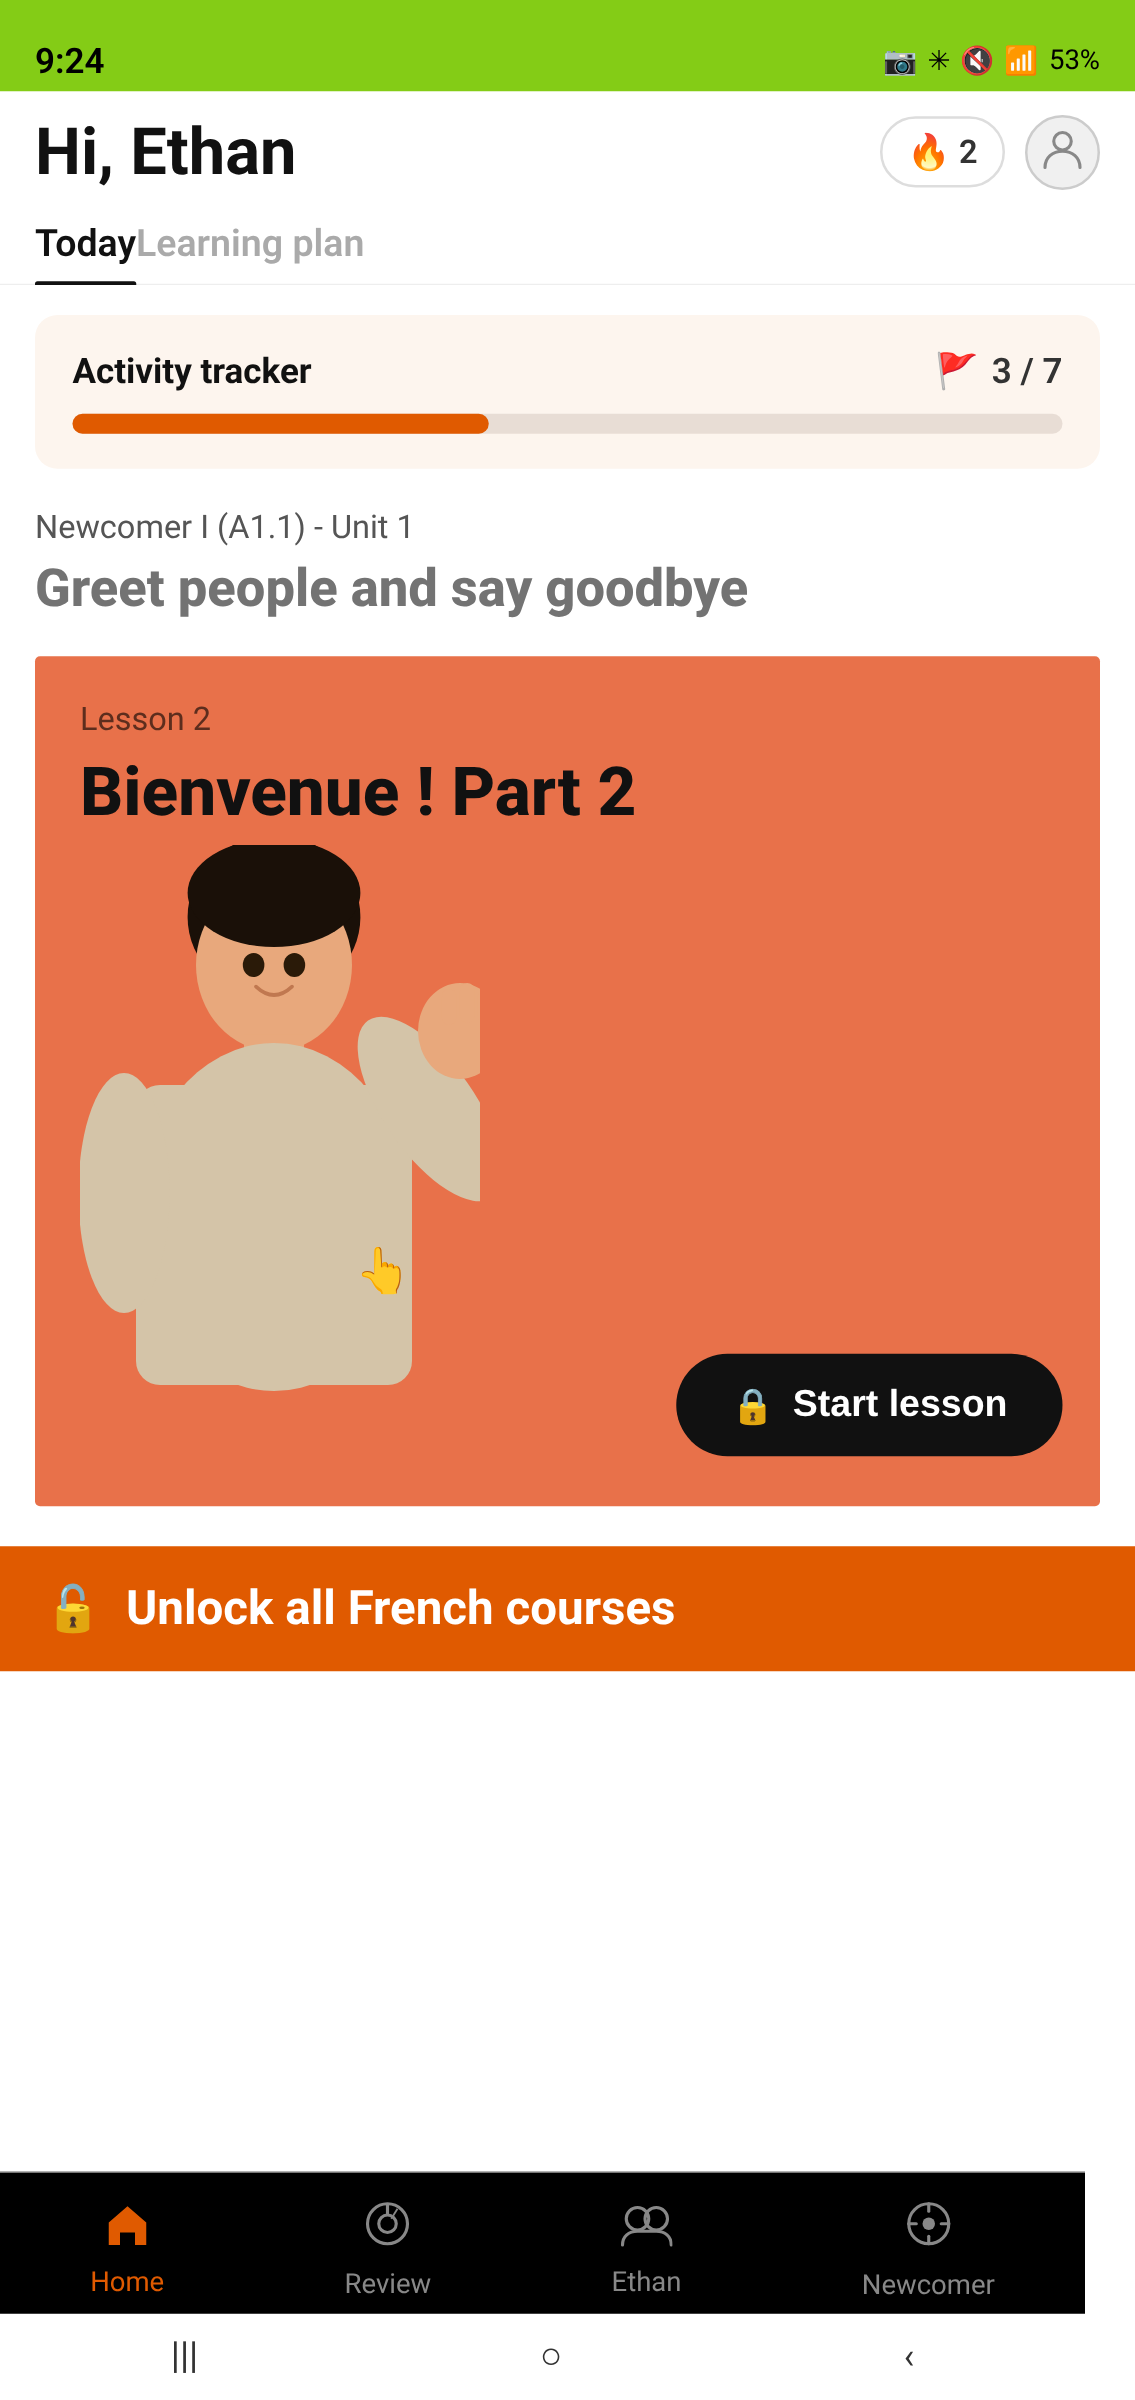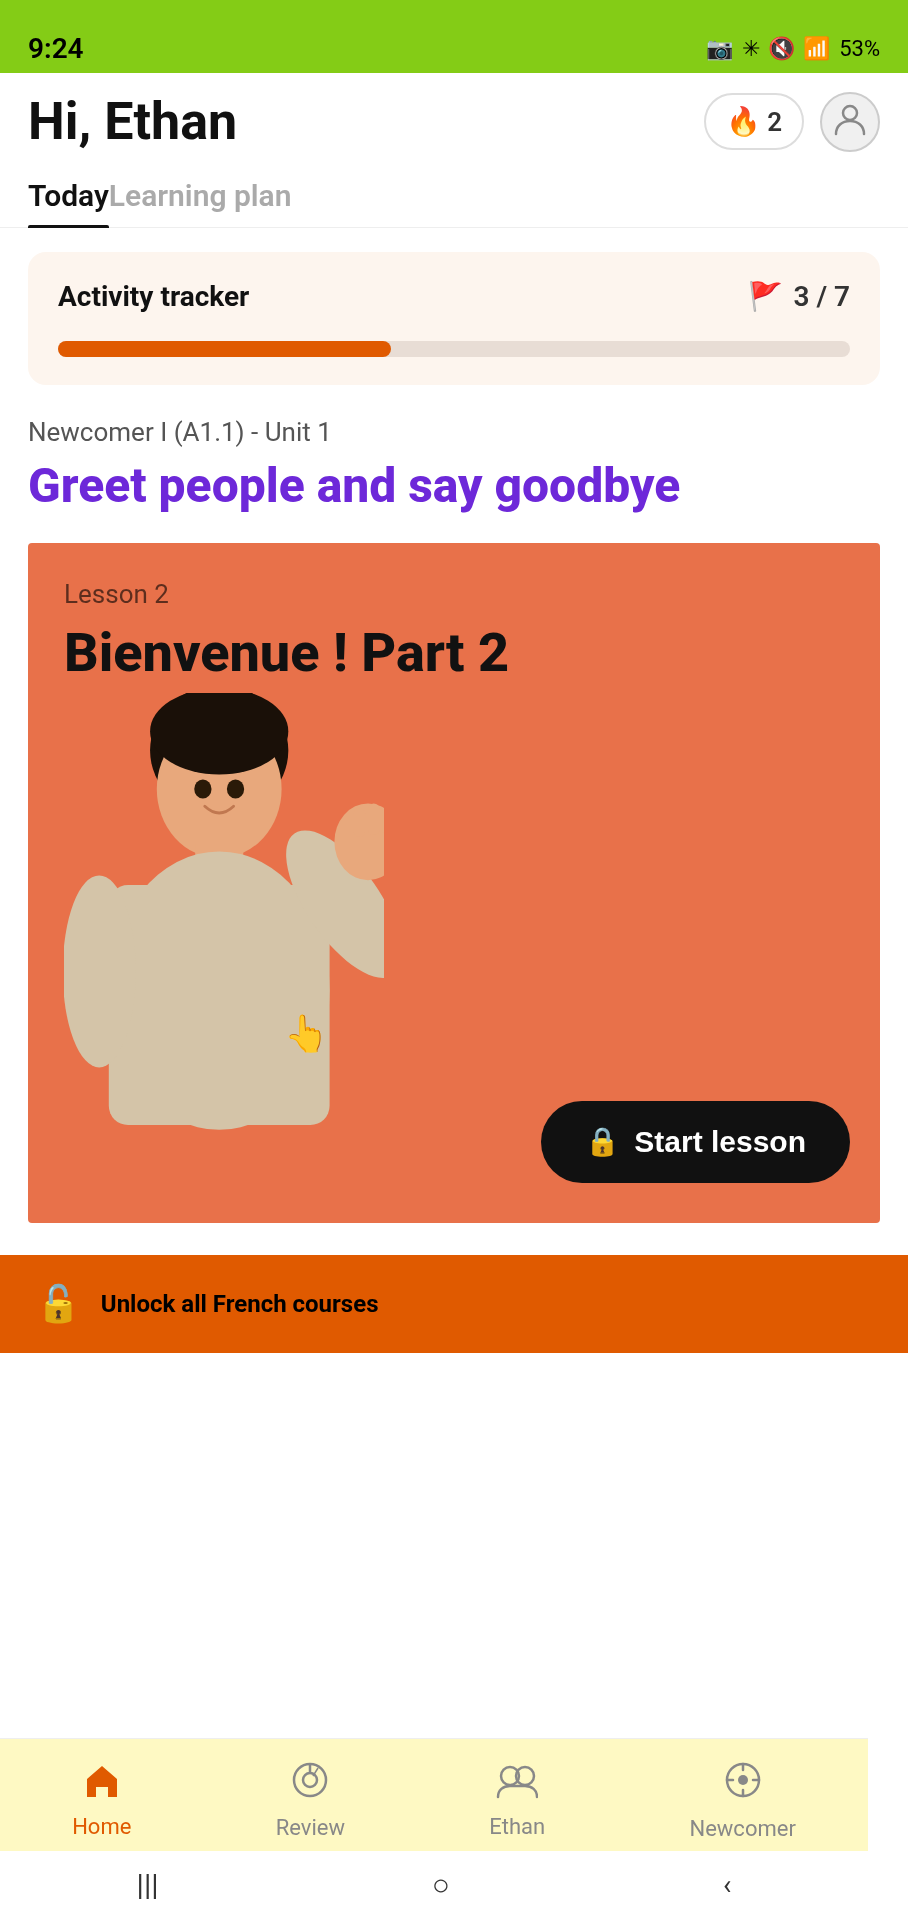--- a/index.html
+++ b/index.html
@@ -118,21 +118,21 @@
     .activity-tracker {
       margin: 0 28px 32px;
       background: #fdf5ee;
       border-radius: 18px;
       padding: 28px 30px;
     }
     .tracker-header {
       display: flex;
       justify-content: space-between;
       align-items: center;
-      margin-bottom: 28px;
+      margin-bottom: 18px;
     }
     .tracker-title {
       font-size: 28px;
       font-weight: 700;
       color: #111;
     }
     .tracker-count {
       display: flex;
       align-items: center;
       gap: 10px;
@@ -159,23 +159,23 @@
 
     
     .unit-label {
       padding: 0 28px;
       font-size: 26px;
       color: #555;
       margin-bottom: 10px;
     }
     .unit-title {
       padding: 0 28px;
-      font-size: 48px;
+      font-size: 42px;
       font-weight: 800;
-      color: #6d28d9;
+      color: #737373;
       line-height: 1.2;
       margin-bottom: 28px;
     }
 
     
     .lesson-card {
       margin: 0 28px;
       background: #e8714a;
       border-radius: 4px;
       padding: 36px 36px 0;
@@ -242,36 +242,36 @@
     
     .unlock-banner {
       background: #e05a00;
       display: flex;
       align-items: center;
       gap: 20px;
       padding: 28px 36px;
       margin-top: 32px;
     }
     .unlock-text {
-      font-size: 24px;
+      font-size: 38px;
       font-weight: 700;
-      color: #000000;
+      color: #ffffff;
     }
     .unlock-lock-icon {
       font-size: 36px;
       color: #fff;
     }
 
     
     .bottom-nav {
       position: fixed;
       bottom: 0;
       left: 0;
       width: 868px;
-      background: #fef9c3;
+      background: #000000;
       border-top: 1px solid #eee;
     }
     .nav-items {
       display: flex;
       justify-content: space-around;
       align-items: center;
       padding: 20px 0 10px;
     }
     .nav-item {
       display: flex;

